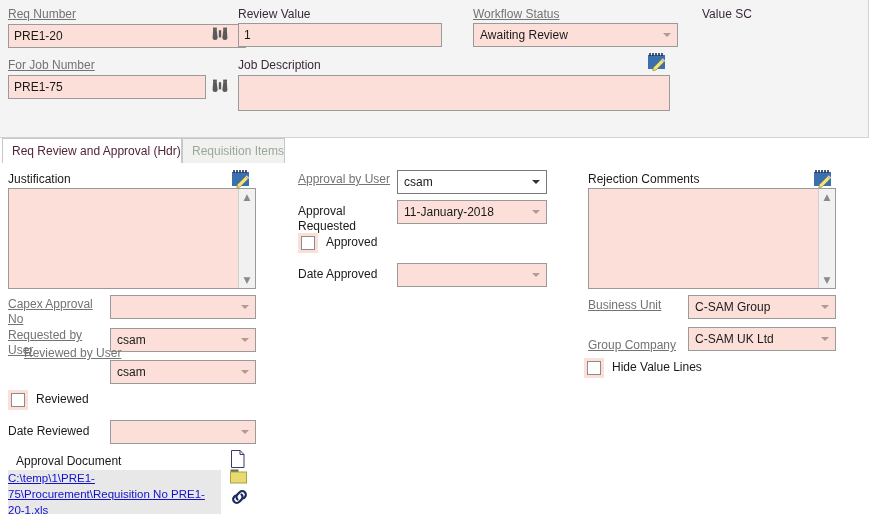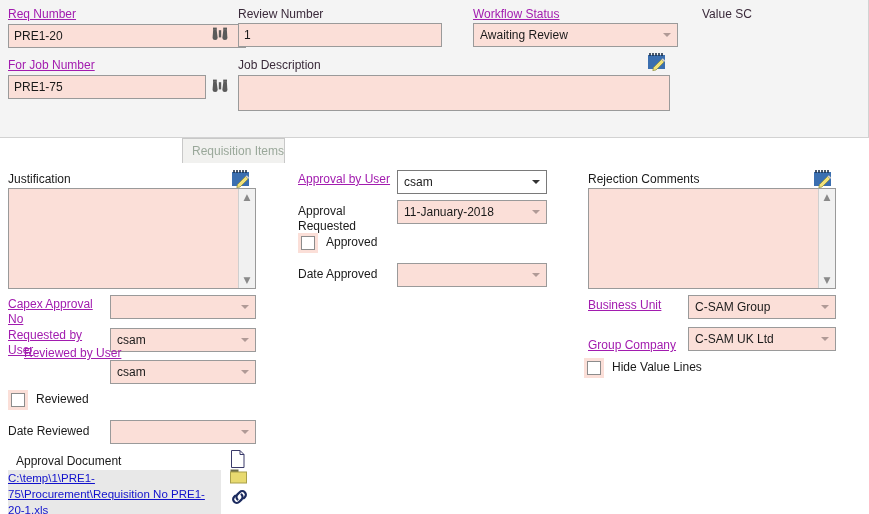--- a/index.html
+++ b/index.html
@@ -34,21 +34,21 @@
     background: #d2d2d2;
   }
 
   .lbl {
     position: absolute;
     font-size: 12px;
     color: #2d2d4d;
     white-space: nowrap;
   }
   .lbl-link {
-    color: #a21caf;
+    color: #737373;
     text-decoration: underline;
     cursor: pointer;
   }
   .lbl-plain {
     color: #3a2a3a;
   }
   .lbl-dark {
     color: #1a1a1a;
   }
 
@@ -201,21 +201,21 @@
       <g fill="#5a5a5a">
         <path d="M3.2 5.5h3.4l1.0 8.0a2.5 2.5 0 0 1-5.0 0z"></path>
         <path d="M13.4 5.5h3.4l0.6 8.0a2.5 2.5 0 0 1-5.0 0z"></path>
         <rect x="8.8" y="6.2" width="2.4" height="7.2"></rect>
         <rect x="3.0" y="3.6" width="3.8" height="2.2"></rect>
         <rect x="13.2" y="3.6" width="3.8" height="2.2"></rect>
       </g>
     </svg>
   </span>
 
-  <span class="lbl lbl-plain" style="left:238px; top:7px;">Review Number</span>
+  <span class="lbl lbl-plain" style="left:238px; top:7px;">Review Value</span>
   <div class="fld" style="left:238px; top:23px; width:204px;">1</div>
 
   <span class="lbl lbl-link" style="left:473px; top:7px;">Workflow Status</span>
   <div class="dd" style="left:473px; top:23px; width:205px;">
     <span>Awaiting Review</span>
     <span class="caret"></span>
   </div>
 
   <span class="lbl lbl-plain" style="left:702px; top:7px;">Value SC</span>
 
@@ -243,20 +243,21 @@
       <rect x="12.2" y="2" width="1.6" height="3" fill="#20324a"></rect>
       <rect x="15.2" y="2" width="1.6" height="3" fill="#20324a"></rect>
       <path d="M7.5 16.5 L15.5 8.5 L18 11 L10 19 L6.8 19.6 Z" fill="#f2e27a" stroke="#8a8a3a" stroke-width="0.7"></path>
       <path d="M15.5 8.5 L18 11 L19.3 9.7 L16.8 7.2 Z" fill="#cfcfcf"></path>
     </svg>
   </span>
   <div class="fld" style="left:238px; top:75px; width:432px; height:36px;"></div>
 </div>
 
 <div id="tabstrip">
+  <div class="tab active" style="left:2px; width:180px;">Req Review and Approval (Hdr)</div>
   <div class="tab inactive" style="left:182px; width:103px;">Requisition Items</div>
 </div>
 
 <span class="lbl lbl-dark" style="left:8px; top:172px;">Justification</span>
 <span class="icon" style="left:230px; top:168px;">
   <svg width="22" height="22" viewBox="0 0 22 22">
     <rect x="2" y="4" width="17" height="14" fill="#3b6fb0"></rect>
     <rect x="3.2" y="2" width="1.6" height="3" fill="#20324a"></rect>
     <rect x="6.2" y="2" width="1.6" height="3" fill="#20324a"></rect>
     <rect x="9.2" y="2" width="1.6" height="3" fill="#20324a"></rect>

